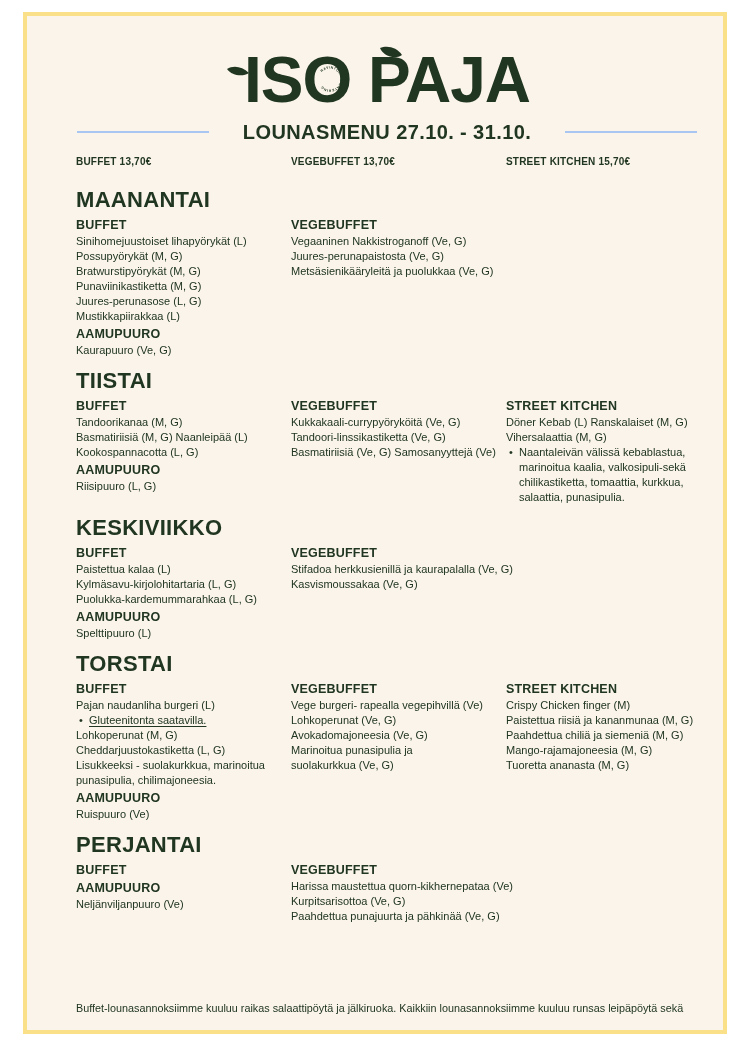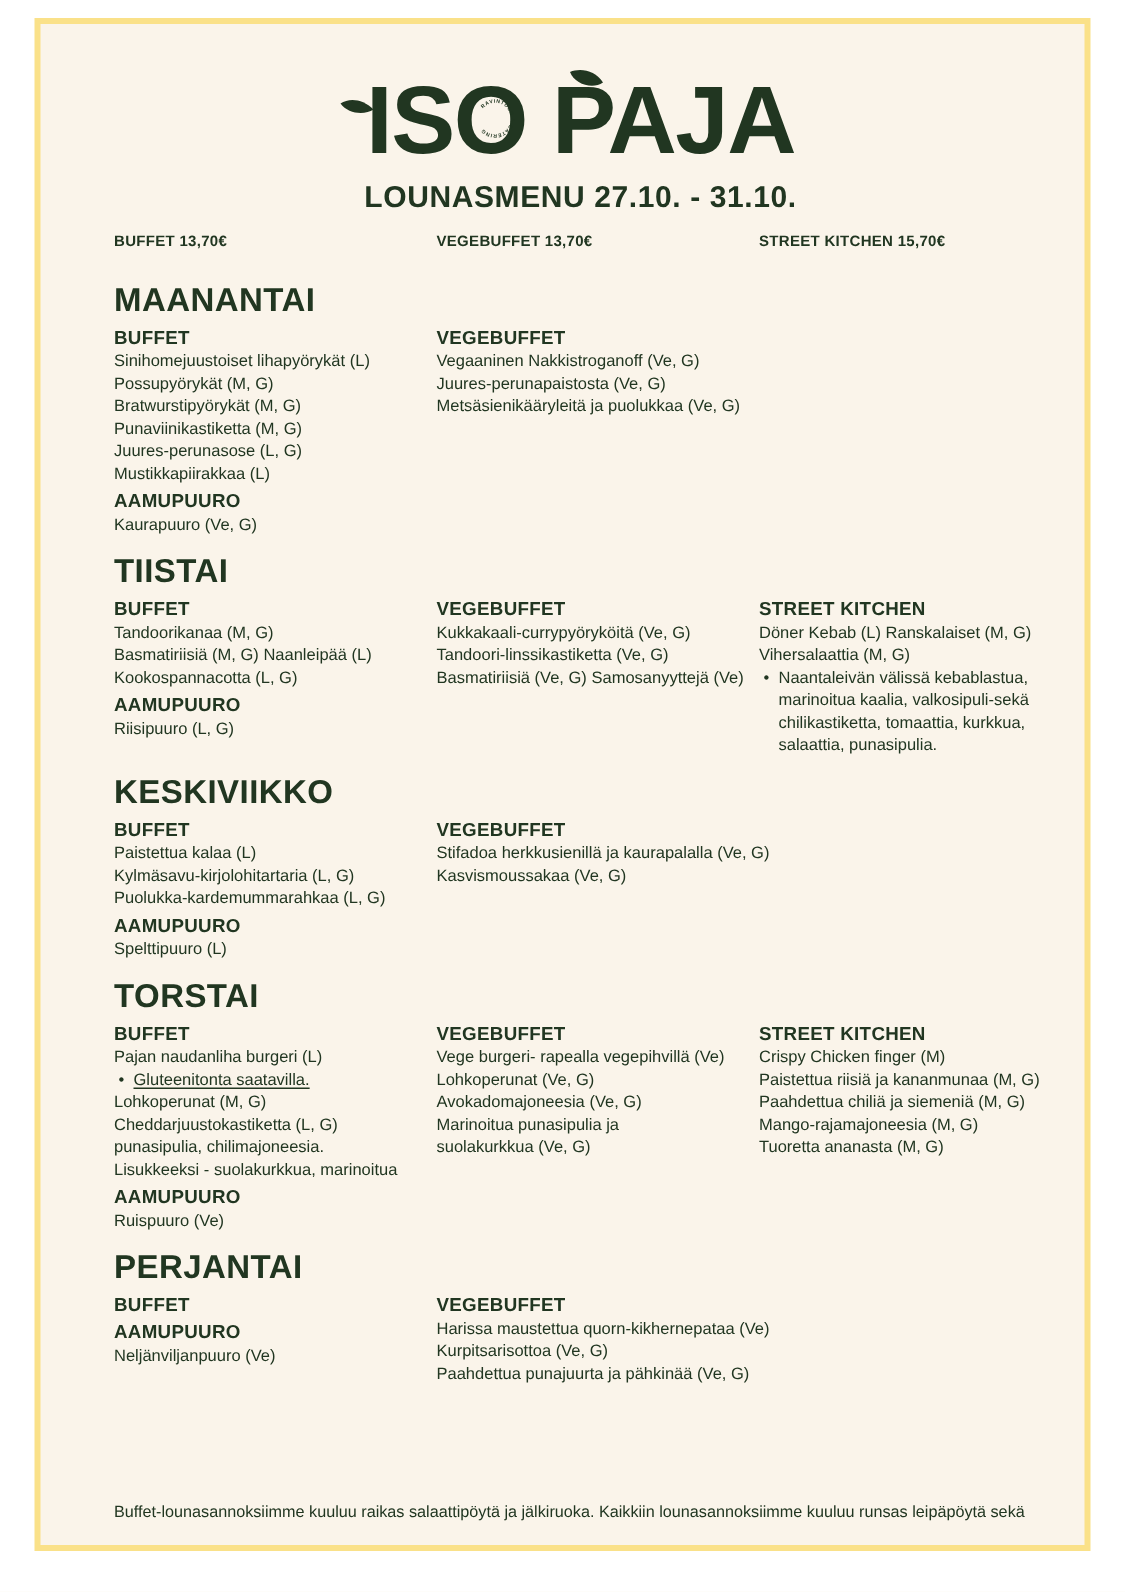--- a/index.html
+++ b/index.html
@@ -18,21 +18,21 @@
   .sheet{width:100%;height:100%;background:var(--bg);
     display:flex;flex-direction:column;
     padding:22px 25px 6px 49px;overflow:hidden;}
   .logo-wrap{display:flex;justify-content:center;margin-top:6px;}
   .logo-text{font-family:"Liberation Sans",sans-serif;font-weight:800;
     font-size:64px;fill:var(--ink);letter-spacing:-1px;}
   .logo-badge{font-family:"Liberation Sans",sans-serif;font-weight:700;
     font-size:3.4px;letter-spacing:0.5px;fill:var(--ink);}
   .leaf{fill:var(--ink);}
   .subtitle-row{display:flex;align-items:center;justify-content:center;
-    gap:34px;margin-top:4px;height:24px;flex-direction:column;}
+    gap:34px;margin-top:4px;height:24px;}
   .divider{height:2px;background:var(--divider);flex:1;max-width:132px;}
   .subtitle{font-size:20px;font-weight:800;letter-spacing:0.4px;white-space:nowrap;}
   .prices{display:grid;grid-template-columns:215px 215px 1fr;
     margin-top:12px;font-weight:800;font-size:10px;letter-spacing:0.2px;}
   .prices span{white-space:nowrap;}
   .days{margin-top:20px;}
   .day-block{margin-bottom:10px;}
   .day-title{font-size:22px;font-weight:800;letter-spacing:0.3px;
     line-height:25px;margin:0 0 3px;}
   .day-grid{display:grid;grid-template-columns:215px 215px 1fr;}
@@ -234,22 +234,22 @@
                 <li class="menu-item bulleted underlined">
                   <span class="item-line">Gluteenitonta saatavilla.</span>
                 </li>
                 <li class="menu-item">
                   <span class="item-line">Lohkoperunat (M, G)</span>
                 </li>
                 <li class="menu-item">
                   <span class="item-line">Cheddarjuustokastiketta (L, G)</span>
                 </li>
                 <li class="menu-item">
+                  <span class="item-line">Lisukkeeksi - suolakurkkua, marinoitua</span>
                   <span class="item-line">punasipulia, chilimajoneesia.</span>
-                  <span class="item-line">Lisukkeeksi - suolakurkkua, marinoitua</span>
                 </li>
               </ul>
               <h3 class="group-heading">AAMUPUURO</h3>
               <ul class="item-list">
                 <li class="menu-item">
                   <span class="item-line">Ruispuuro (Ve)</span>
                 </li>
               </ul>
             </div>
             <div class="menu-column">

